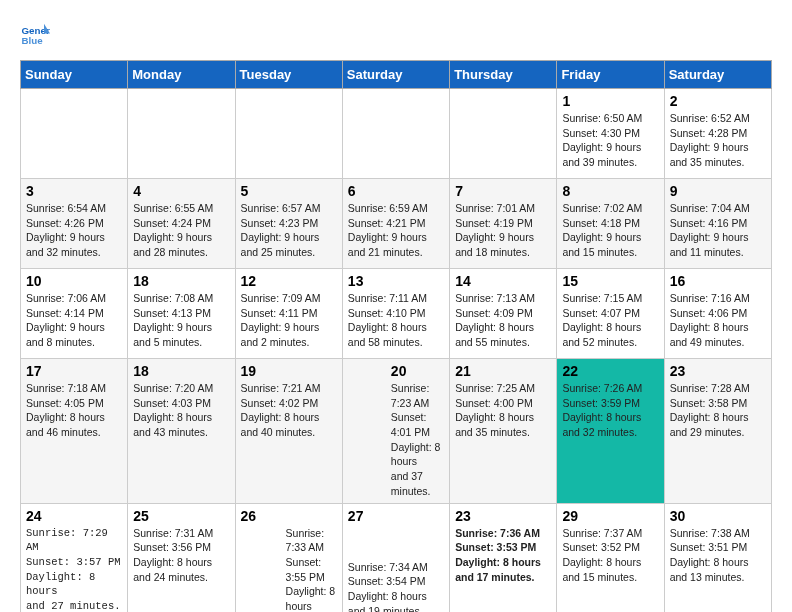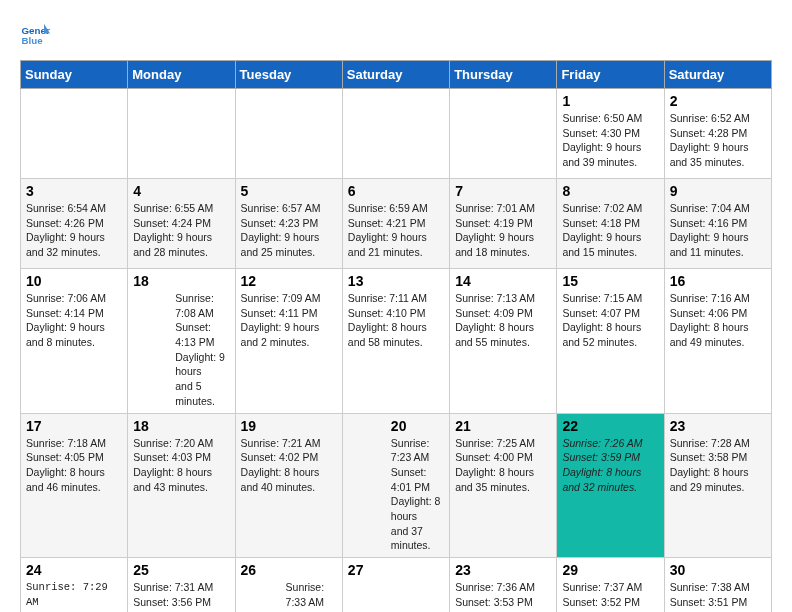--- a/index.html
+++ b/index.html
@@ -178,21 +178,21 @@
       <tr>
         <td>
           <span class="day-num">10</span>
           <div class="day-info" style="white-space: pre-line;">Sunrise: 7:06 AM
 Sunset: 4:14 PM
 Daylight: 9 hours
 and 8 minutes.</div>
         </td>
         <td>
           <span class="day-num">18</span>
-          <div class="day-info" style="white-space: pre-line; margin-left: 42px;">Sunrise: 7:08 AM
+          <div class="day-info" style="white-space: pre-line;">Sunrise: 7:08 AM
 Sunset: 4:13 PM
 Daylight: 9 hours
 and 5 minutes.</div>
         </td>
         <td>
           <span class="day-num">12</span>
           <div class="day-info" style="white-space: pre-line;">Sunrise: 7:09 AM
 Sunset: 4:11 PM
 Daylight: 9 hours
 and 2 minutes.</div>
@@ -257,21 +257,21 @@
         </td>
         <td style="background: rgb(245, 245, 245);">
           <span class="day-num">21</span>
           <div class="day-info" style="white-space: pre-line;">Sunrise: 7:25 AM
 Sunset: 4:00 PM
 Daylight: 8 hours
 and 35 minutes.</div>
         </td>
         <td style="background: #14b8a6;">
           <span class="day-num">22</span>
-          <div class="day-info" style="white-space: pre-line; font-style: italic;">Sunrise: 7:26 AM
+          <div class="day-info" style="white-space: pre-line;">Sunrise: 7:26 AM
 Sunset: 3:59 PM
 Daylight: 8 hours
 and 32 minutes.</div>
         </td>
         <td style="background: rgb(245, 245, 245);">
           <span class="day-num">23</span>
           <div class="day-info" style="white-space: pre-line;">Sunrise: 7:28 AM
 Sunset: 3:58 PM
 Daylight: 8 hours
 and 29 minutes.</div>
@@ -301,21 +301,21 @@
         </td>
         <td>
           <span class="day-num">27</span>
           <div class="day-info" style="white-space: pre-line; margin-top: 36px;">Sunrise: 7:34 AM
 Sunset: 3:54 PM
 Daylight: 8 hours
 and 19 minutes.</div>
         </td>
         <td>
           <span class="day-num">23</span>
-          <div class="day-info" style="white-space: pre-line;">Sunrise: 7:36 AM
+          <div class="day-info" style="white-space: pre-line; font-weight: bold;">Sunrise: 7:36 AM
 Sunset: 3:53 PM
 Daylight: 8 hours
 and 17 minutes.</div>
         </td>
         <td>
           <span class="day-num">29</span>
           <div class="day-info" style="white-space: pre-line;">Sunrise: 7:37 AM
 Sunset: 3:52 PM
 Daylight: 8 hours
 and 15 minutes.</div>

